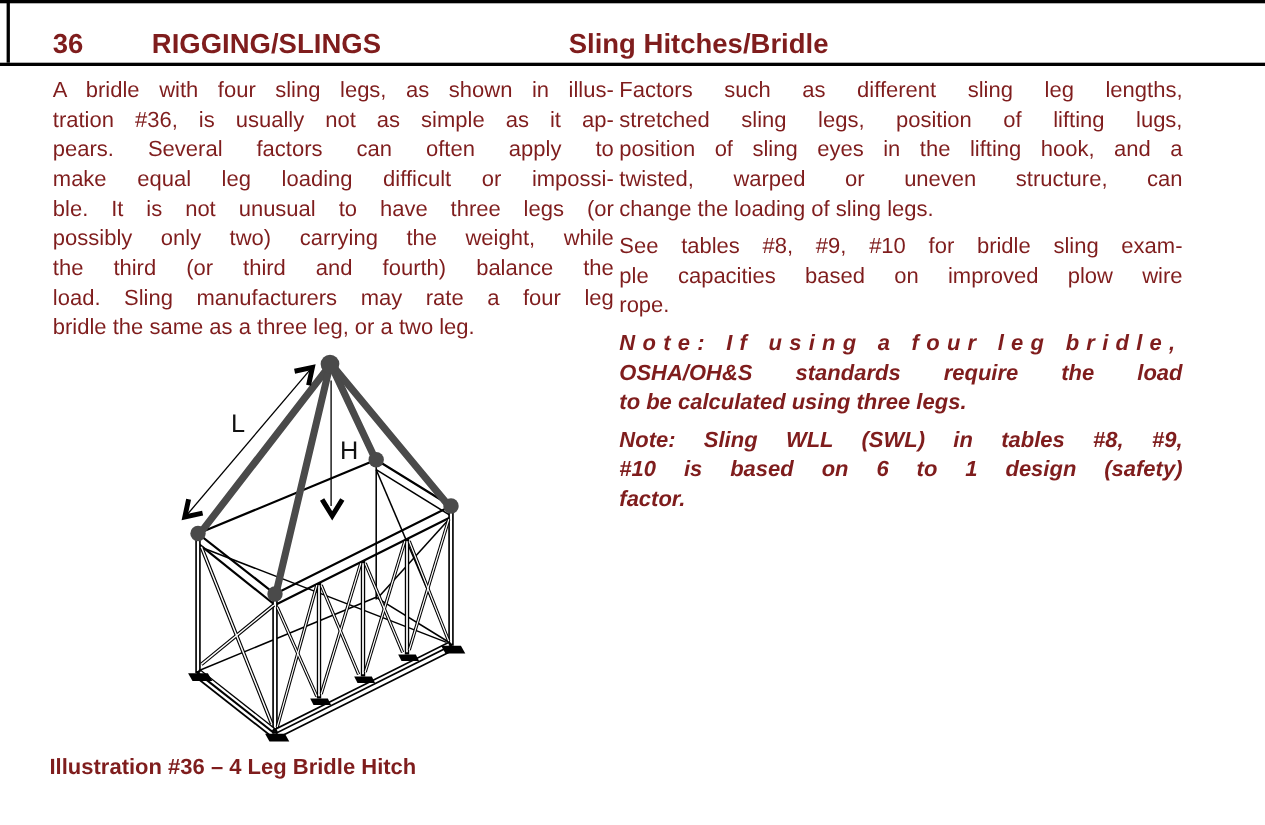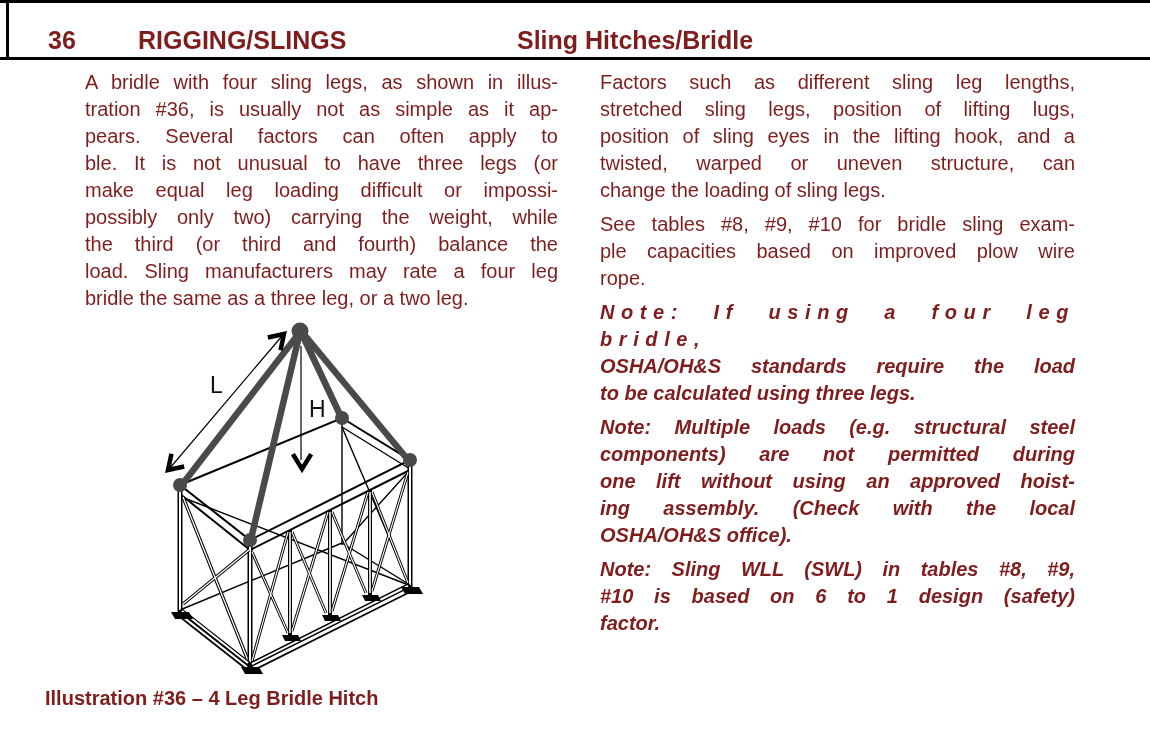--- a/index.html
+++ b/index.html
@@ -10,21 +10,21 @@
   .header-rule{position:absolute;left:0;top:57px;width:1150px;height:3px;background:#000;}
   .hdr{position:absolute;top:26px;font-weight:bold;font-size:25px;line-height:28px;white-space:nowrap;}
   .hdr.pagenum{left:48px;}
   .hdr.section{left:138px;}
   .hdr.subsection{left:517px;}
 
   .col{position:absolute;top:69px;font-size:20px;line-height:27px;}
   .col-left{left:48px;width:510px;}
   .col-right{left:563px;width:512px;}
   .para{margin:0 0 7px 0;}
-  .tline{text-align:justify;text-align-last:justify;margin-left:37px;}
+  .tline{text-align:justify;text-align-last:justify;}
   .tline.last{text-align-last:left;}
   .note{font-weight:bold;font-style:italic;}
   .spread-first .tline:first-child{letter-spacing:0.33em;}
 
   .illus{position:absolute;left:150px;top:322px;}
   .caption{position:absolute;left:45px;top:687px;font-weight:bold;font-size:20px;}
 </style>
 </head>
 <body>
 
@@ -35,22 +35,22 @@
   <div class="hdr pagenum">36</div>
   <div class="hdr section">RIGGING/SLINGS</div>
   <div class="hdr subsection">Sling Hitches/Bridle</div>
   <div class="header-rule"></div>
 
   <div class="col col-left">
     <div class="para">
         <div class="tline">A bridle with four sling legs, as shown in illus-</div>
         <div class="tline">tration #36, is usually not as simple as it ap-</div>
         <div class="tline">pears. Several factors can often apply to</div>
+        <div class="tline">make equal leg loading difficult or impossi-</div>
         <div class="tline">ble. It is not unusual to have three legs (or</div>
-        <div class="tline">make equal leg loading difficult or impossi-</div>
         <div class="tline">possibly only two) carrying the weight, while</div>
         <div class="tline">the third (or third and fourth) balance the</div>
         <div class="tline">load. Sling manufacturers may rate a four leg</div>
         <div class="tline last">bridle the same as a three leg, or a two leg.</div>
       </div>
   </div>
 
   <div class="col col-right">
     <div class="para">
         <div class="tline">Factors such as different sling leg lengths,</div>
@@ -61,27 +61,20 @@
       </div>
     <div class="para">
         <div class="tline">See tables #8, #9, #10 for bridle sling exam-</div>
         <div class="tline">ple capacities based on improved plow wire</div>
         <div class="tline last">rope.</div>
       </div>
     <div class="para note spread-first">
         <div class="tline">Note: If using a four leg bridle,</div>
         <div class="tline">OSHA/OH&amp;S standards require the load</div>
         <div class="tline last">to be calculated using three legs.</div>
-      </div>
-    <div class="para note">
-        <div class="tline">Note: Multiple loads (e.g. structural steel</div>
-        <div class="tline">components) are not permitted during</div>
-        <div class="tline">one lift without using an approved hoist-</div>
-        <div class="tline">ing assembly. (Check with the local</div>
-        <div class="tline last">OSHA/OH&amp;S office).</div>
       </div>
     <div class="para note">
         <div class="tline">Note: Sling WLL (SWL) in tables #8, #9,</div>
         <div class="tline">#10 is based on 6 to 1 design (safety)</div>
         <div class="tline last">factor.</div>
       </div>
   </div>
 
   <svg class="illus" width="322" height="382" viewBox="150 322 322 382" xmlns="http://www.w3.org/2000/svg">
 

